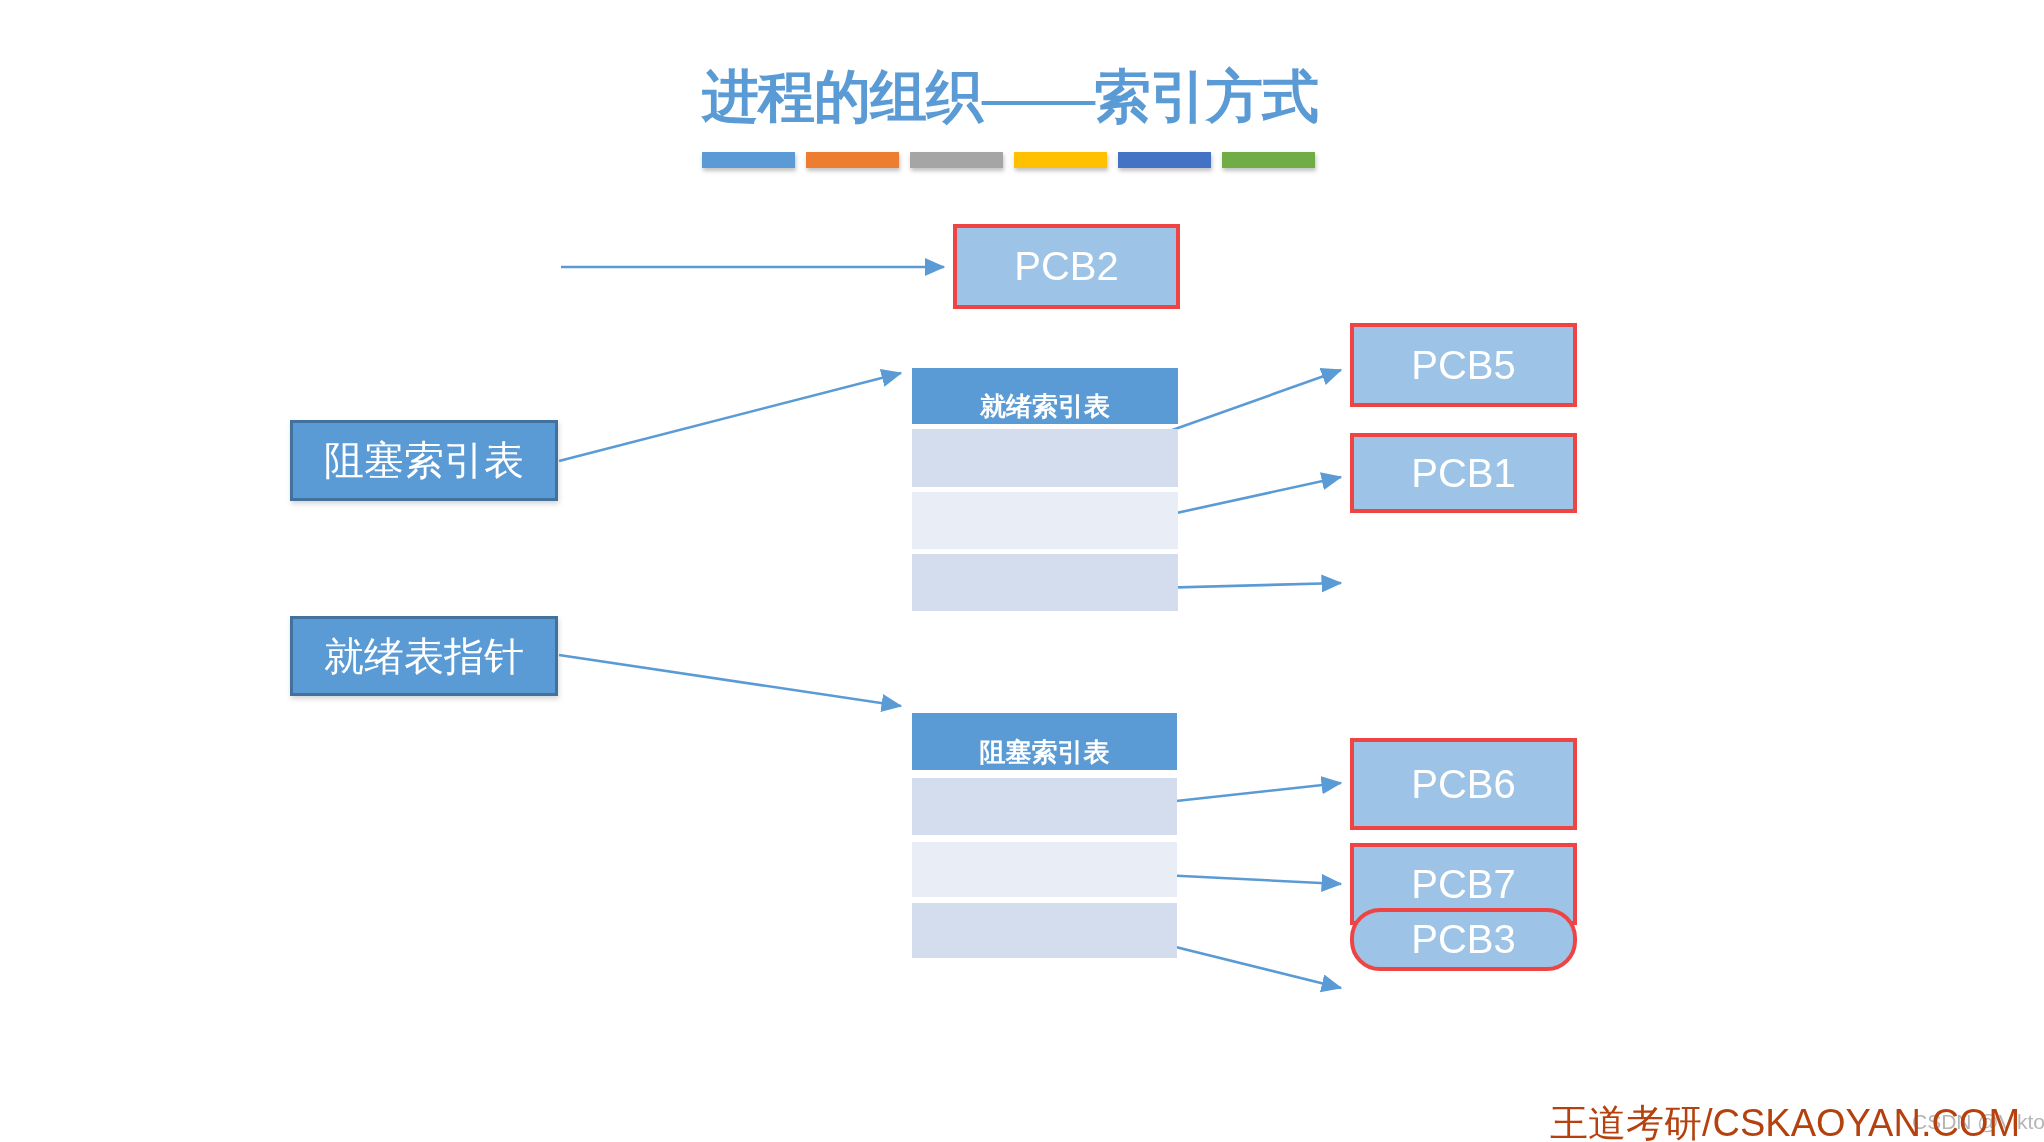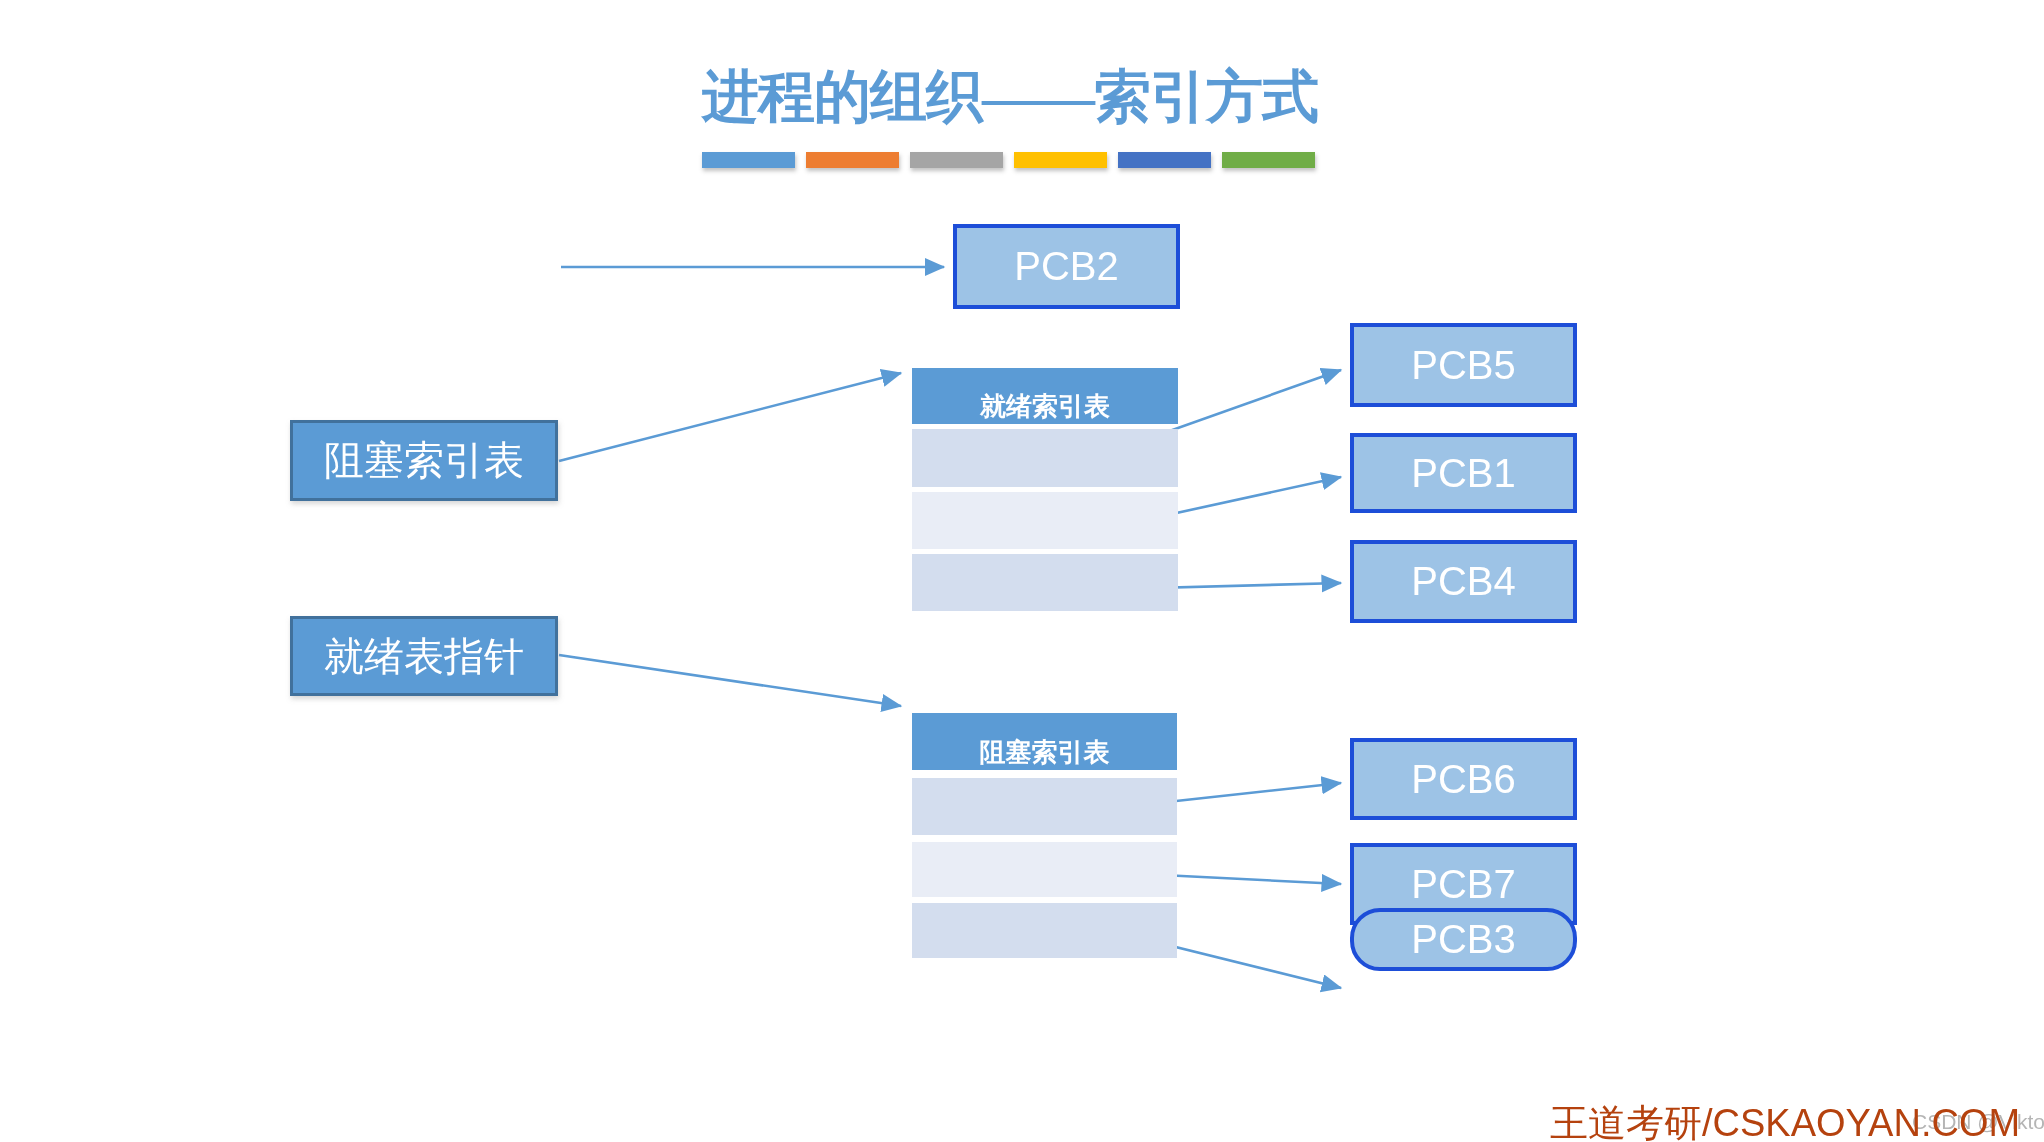--- a/index.html
+++ b/index.html
@@ -43,32 +43,32 @@
     white-space:nowrap;
     box-shadow:1px 3px 5px rgba(140,140,140,.35);
   }
   #ptr-running { left:333px; top:225px; width:225px; height:84px; }
   #ptr-ready   { left:290px; top:420px; width:268px; height:81px; }
   #ptr-blocked { left:290px; top:616px; width:268px; height:80px; }
 
   
   .pcb-box {
     background:#9DC3E6;
-    border:4px solid #1d4ed8;
+    border:4px solid #ef4444;
     color:#ffffff;
     font-family:"Liberation Sans", sans-serif;
     font-size:40px;
     display:flex; align-items:center; justify-content:center;
     width:227px;
   }
   #pcb-running { left:953px;  top:224px; height:85px; }
   #pcb-ready-0 { left:1350px; top:323px; height:84px; }
   #pcb-ready-1 { left:1350px; top:433px; height:80px; }
   #pcb-ready-2 { left:1350px; top:540px; height:83px; }
-  #pcb-blocked-0 { left:1350px; top:738px; height:82px;text-align:right; }
+  #pcb-blocked-0 { left:1350px; top:738px; height:92px;text-align:right; }
   #pcb-blocked-1 { left:1350px; top:843px; height:82px; }
   #pcb-blocked-2 { left:1350px; top:908px; height:63px;border-radius:30px; }
 
   
   .tbl-header {
     background:#5B9BD5;
     color:#ffffff;
     font-family:"Liberation Serif","DejaVu Serif",serif;
     font-weight:bold;
     font-size:26px;
@@ -156,23 +156,20 @@
   <div id="rtbl-row0" class="abs tbl-row-dark"></div>
   <div id="rtbl-row1" class="abs tbl-row-light"></div>
   <div id="rtbl-row2" class="abs tbl-row-dark"></div>
 
   <div id="pcb-ready-0" class="abs pcb-box">
     <span>PCB5</span>
   </div>
   <div id="pcb-ready-1" class="abs pcb-box">
     <span>PCB1</span>
   </div>
-  <div id="pcb-ready-2" class="abs pcb-box">
-    <span>PCB4</span>
-  </div>
 
   <div id="btbl-header" class="abs tbl-header">
     <span>阻塞索引表</span>
   </div>
   <div id="btbl-row0" class="abs tbl-row-dark"></div>
   <div id="btbl-row1" class="abs tbl-row-light"></div>
   <div id="btbl-row2" class="abs tbl-row-dark"></div>
 
   <div id="pcb-blocked-0" class="abs pcb-box">
     <span>PCB6</span>

